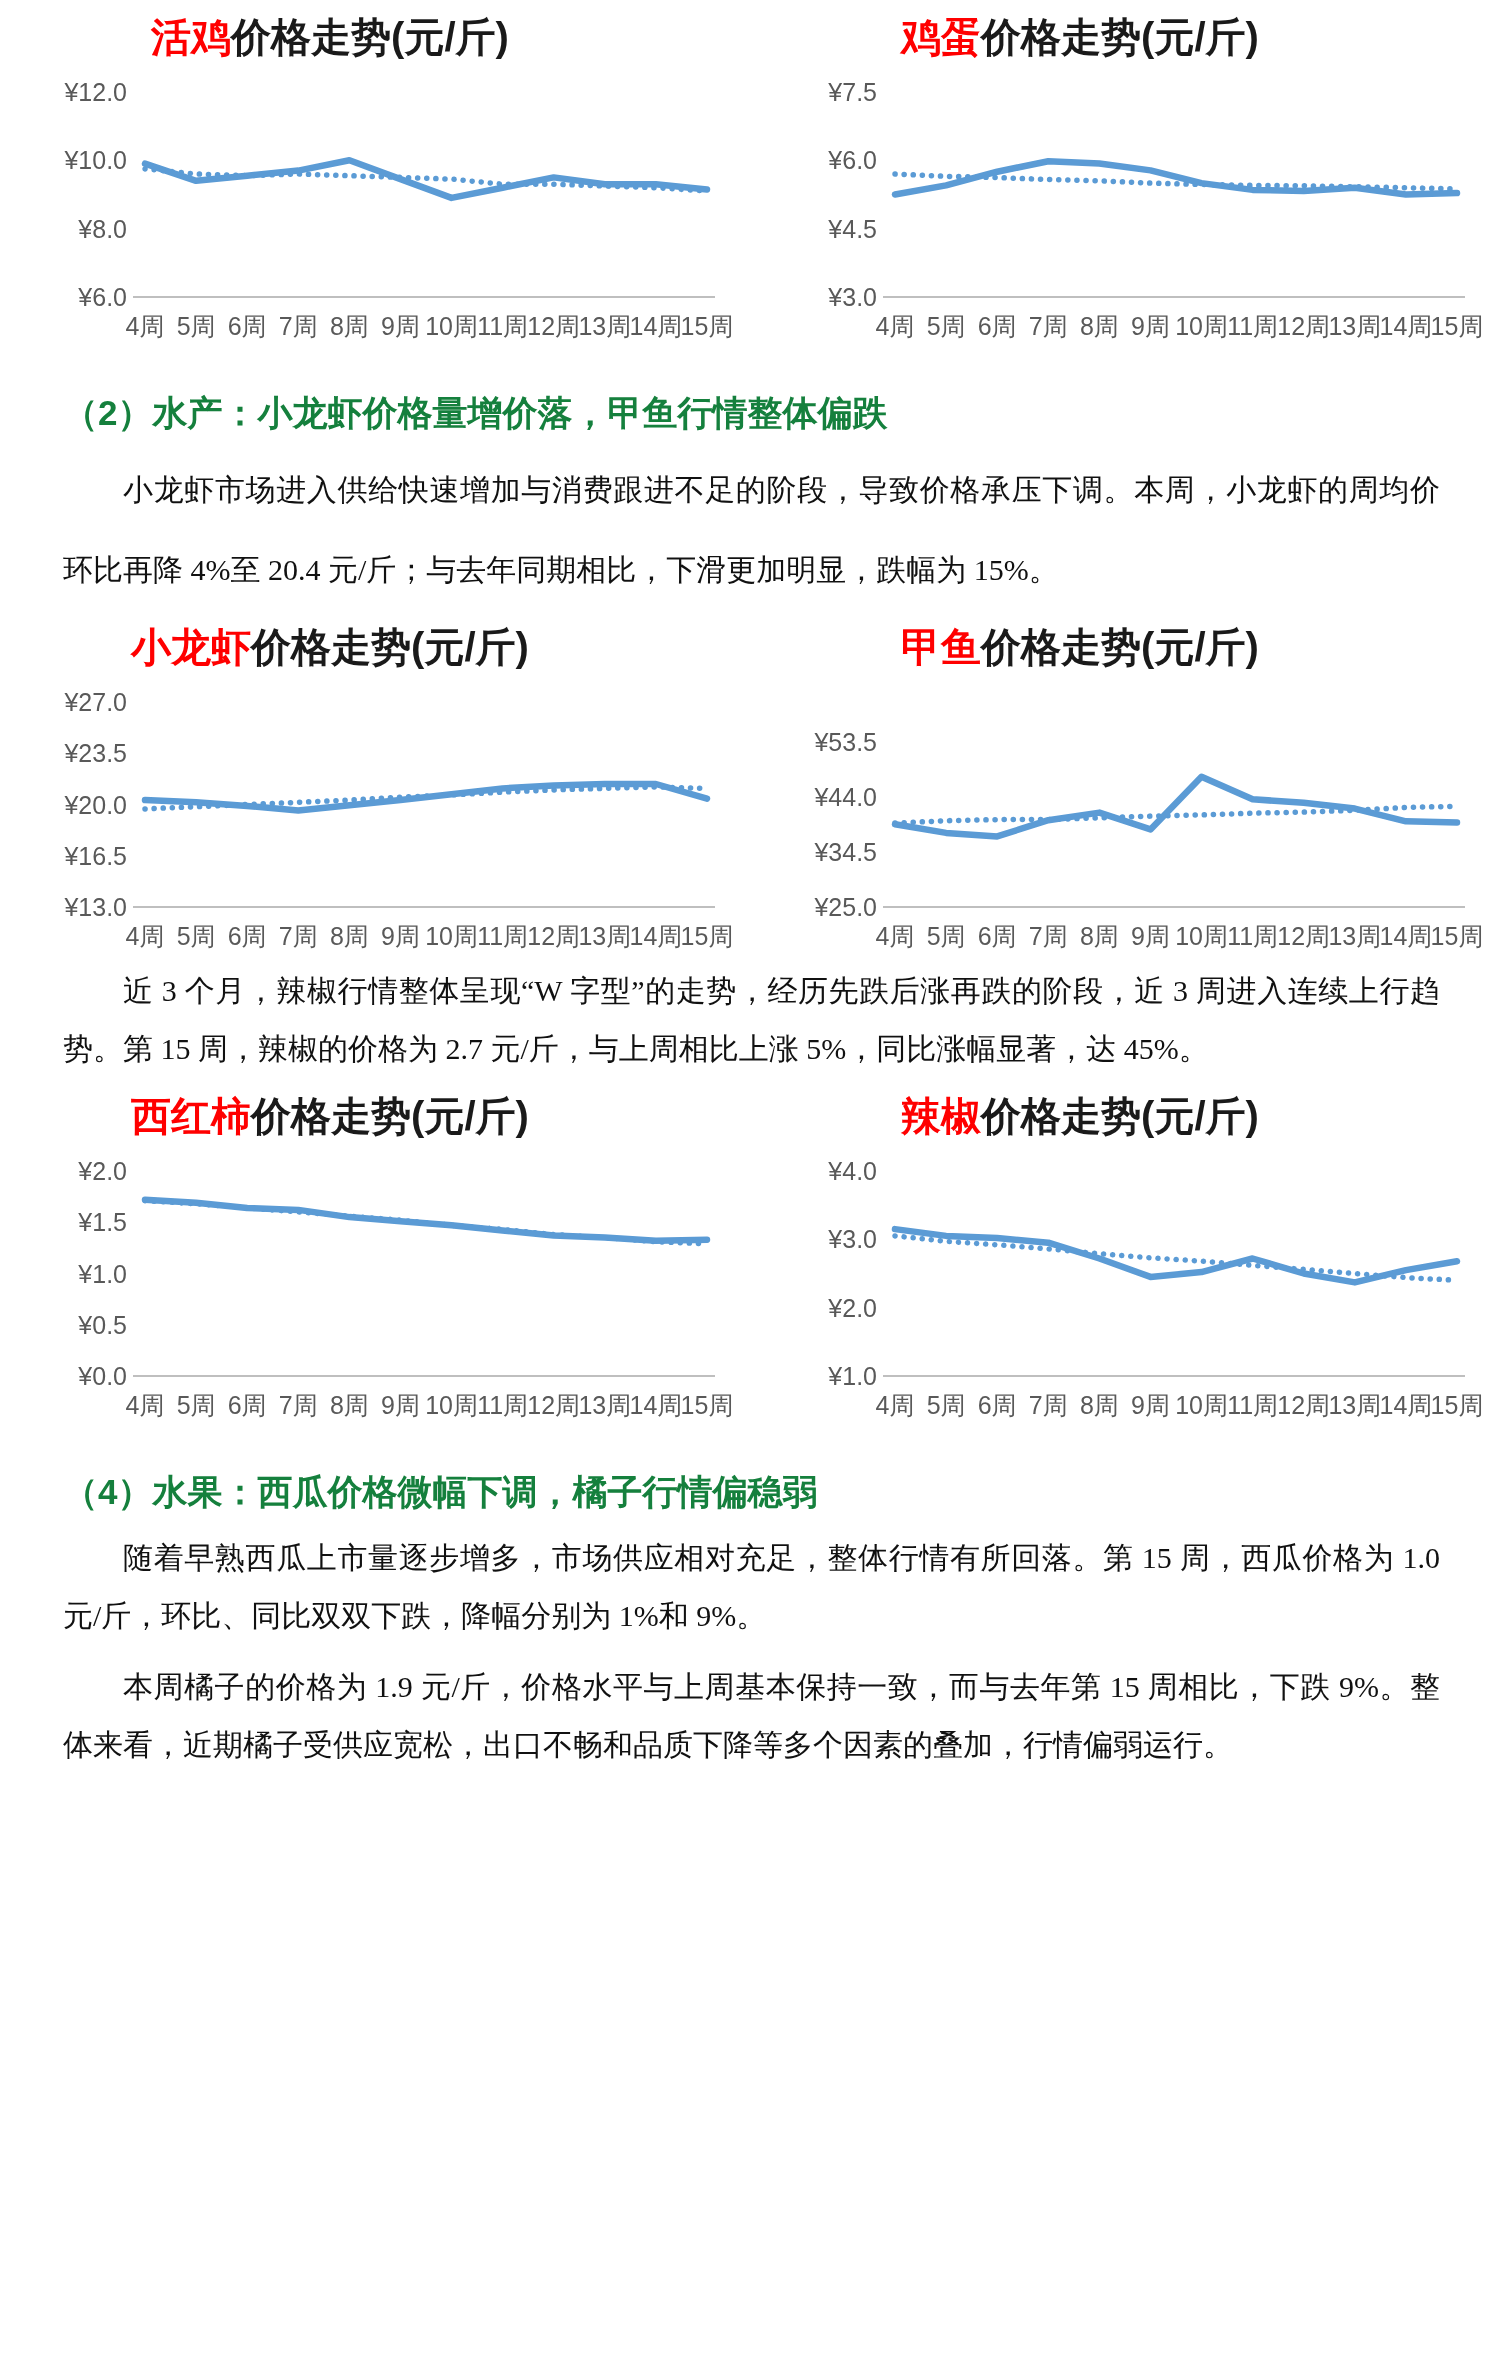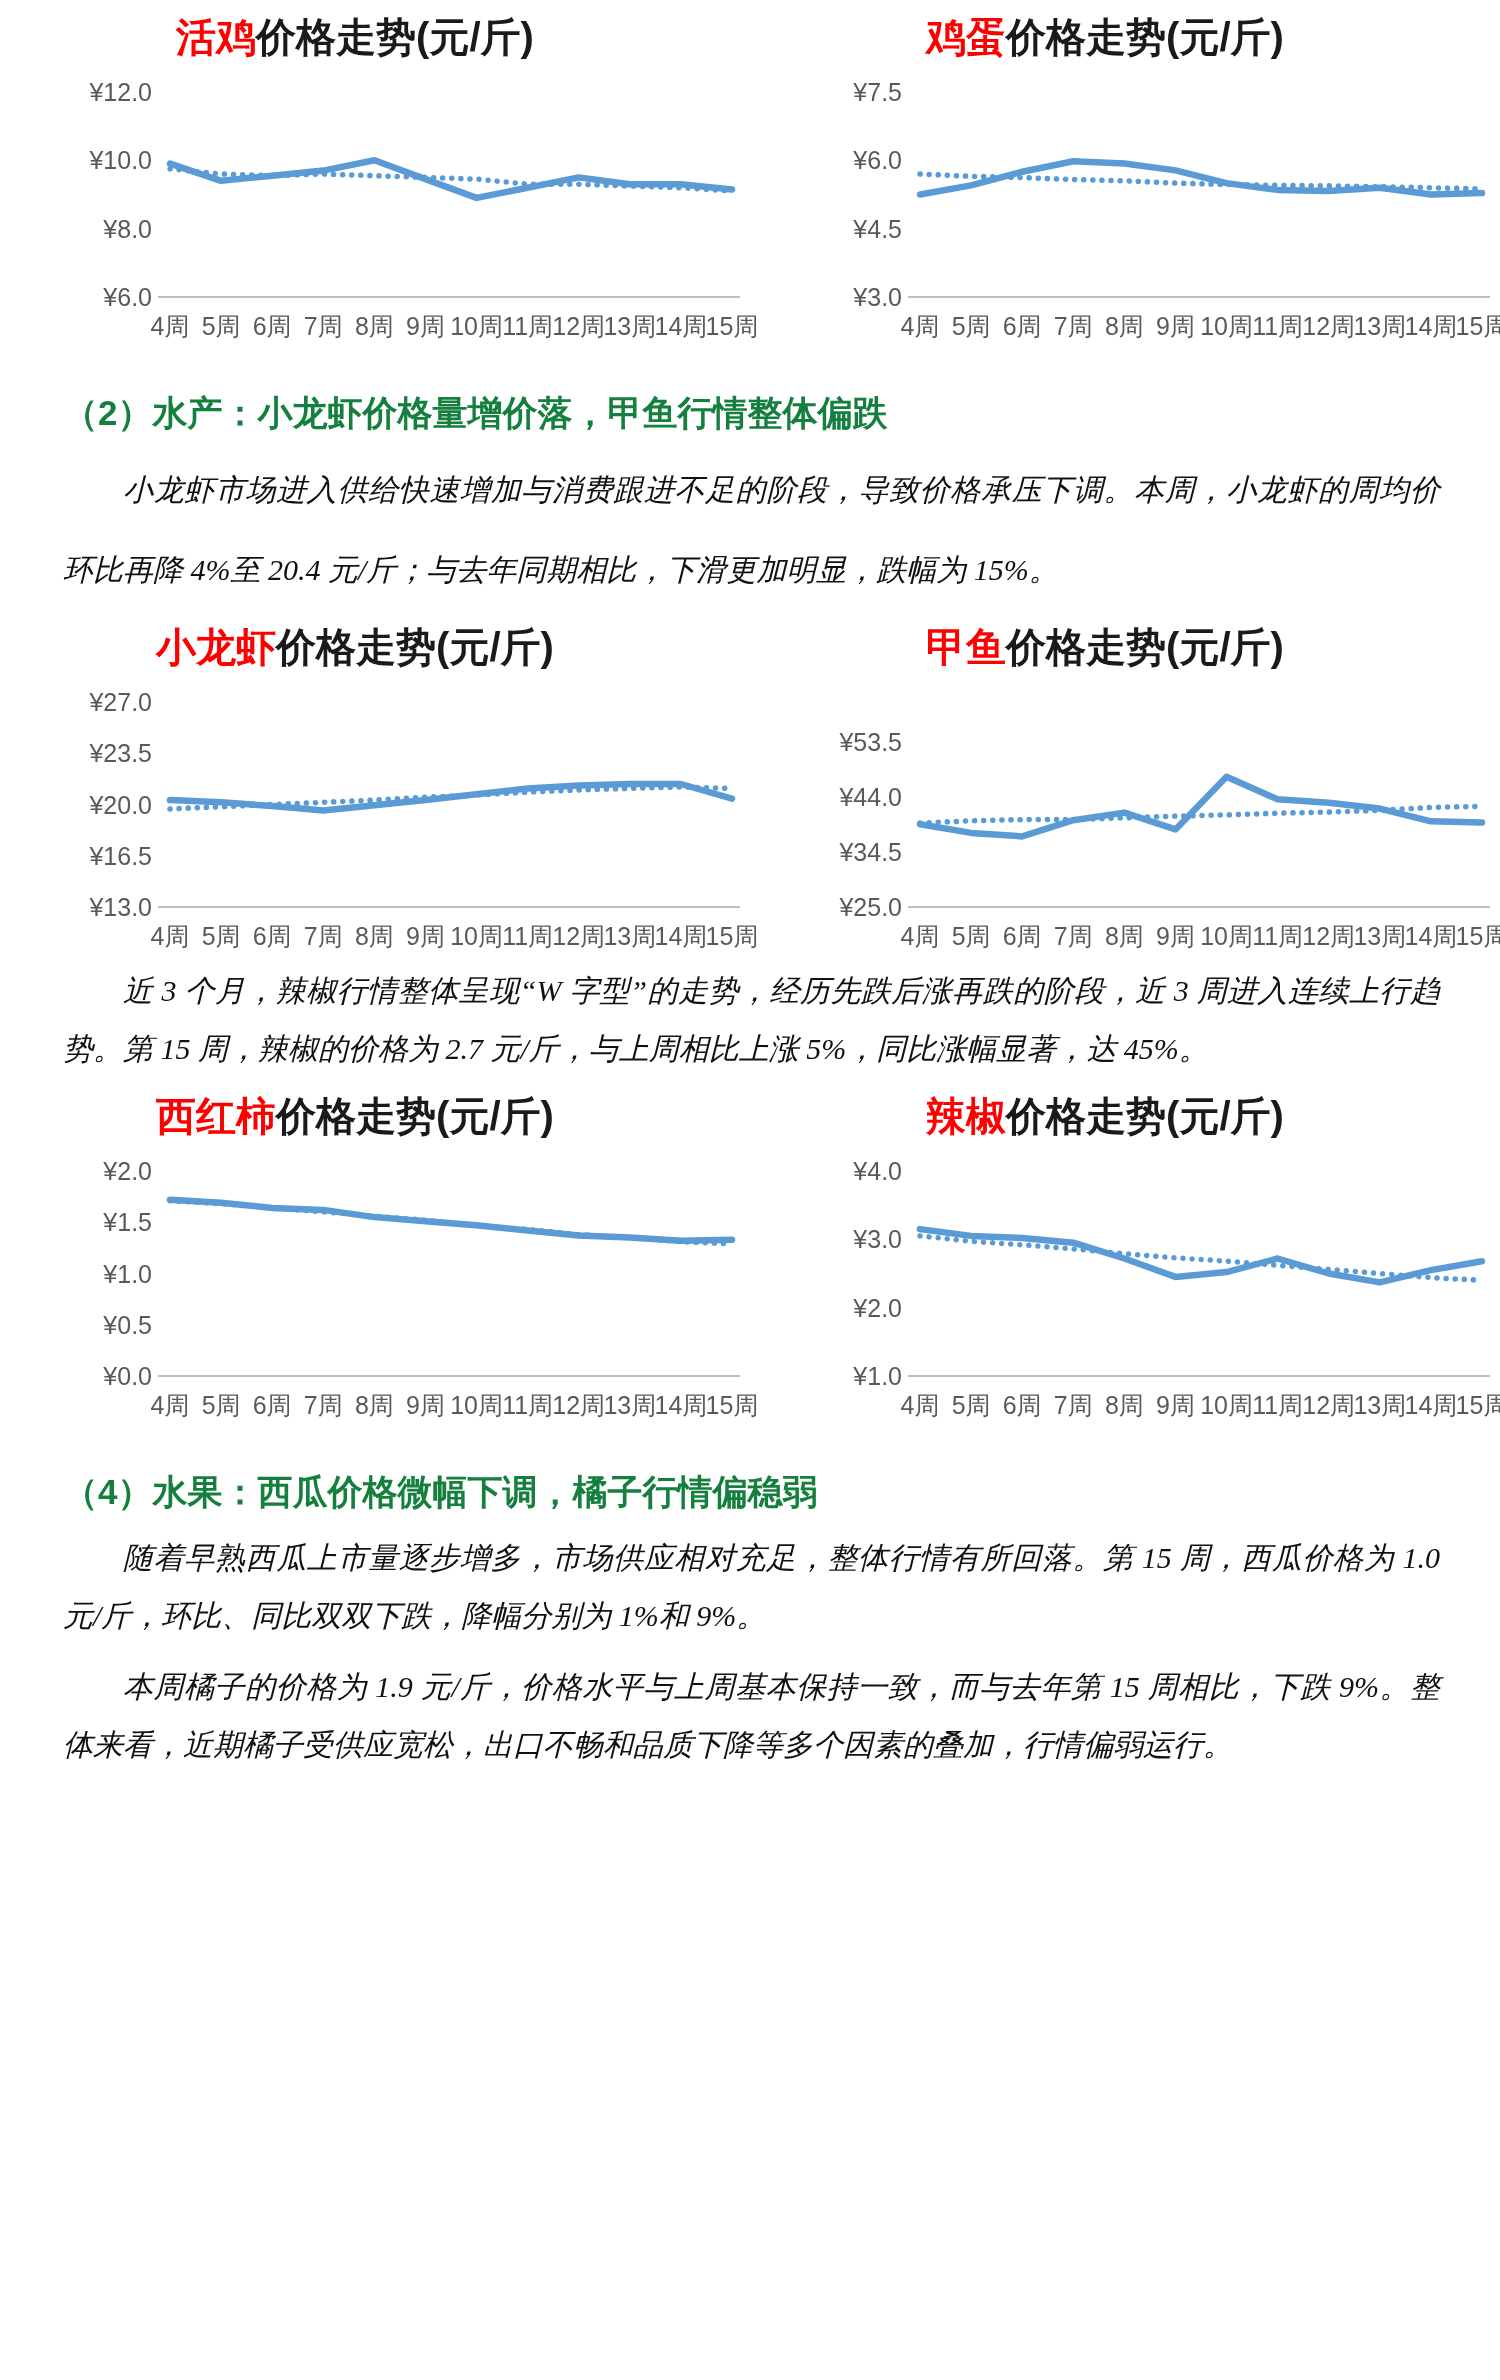--- a/index.html
+++ b/index.html
@@ -2,21 +2,21 @@
 <html><head>
 <meta charset="utf-8">
 <style>
   html,body{margin:0;padding:0;background:#ffffff;}
   body{
     width:1500px;height:2380px;overflow:hidden;
     font-family:"Liberation Serif", serif;
     color:#000;
   }
   
-  .chart-row{display:flex;width:1301px;margin-left:25px;}
+  .chart-row{display:flex;width:1301px;}
   .chart{width:750px;padding-top:12px;}
   .chart-title{
     width:660px;height:50px;line-height:50px;
     text-align:center;
     font-family:"Liberation Sans", sans-serif;
     font-weight:bold;font-size:40px;color:#1a1a1a;
     white-space:nowrap;
   }
   .chart-title .t-red{color:#FF0000;}
   svg.plot{display:block;width:750px;height:290px;}
@@ -26,21 +26,21 @@
   }
   
   .section{padding:0 60px 0 63px;}
   .section h2{
     font-family:"Liberation Sans", sans-serif;
     font-weight:bold;font-size:35px;color:#15803d;
     margin:40px 0 16px 0;line-height:1.2;
   }
   .section p{
     font-size:30px;margin:0;text-align:justify;
-    text-indent:2em;line-height:1.95;color:#111;font-style:italic;
+    text-indent:2em;line-height:1.95;color:#111;
   }
   .section p + p{margin-top:12px;}
   .section.loose p{line-height:2.66;}
 </style>
 </head>
 <body>
 
 <div class="chart-row">
   <div class="chart">
     <div class="chart-title"><span class="t-red">活鸡</span><span>价格走势(元/斤)</span></div>

